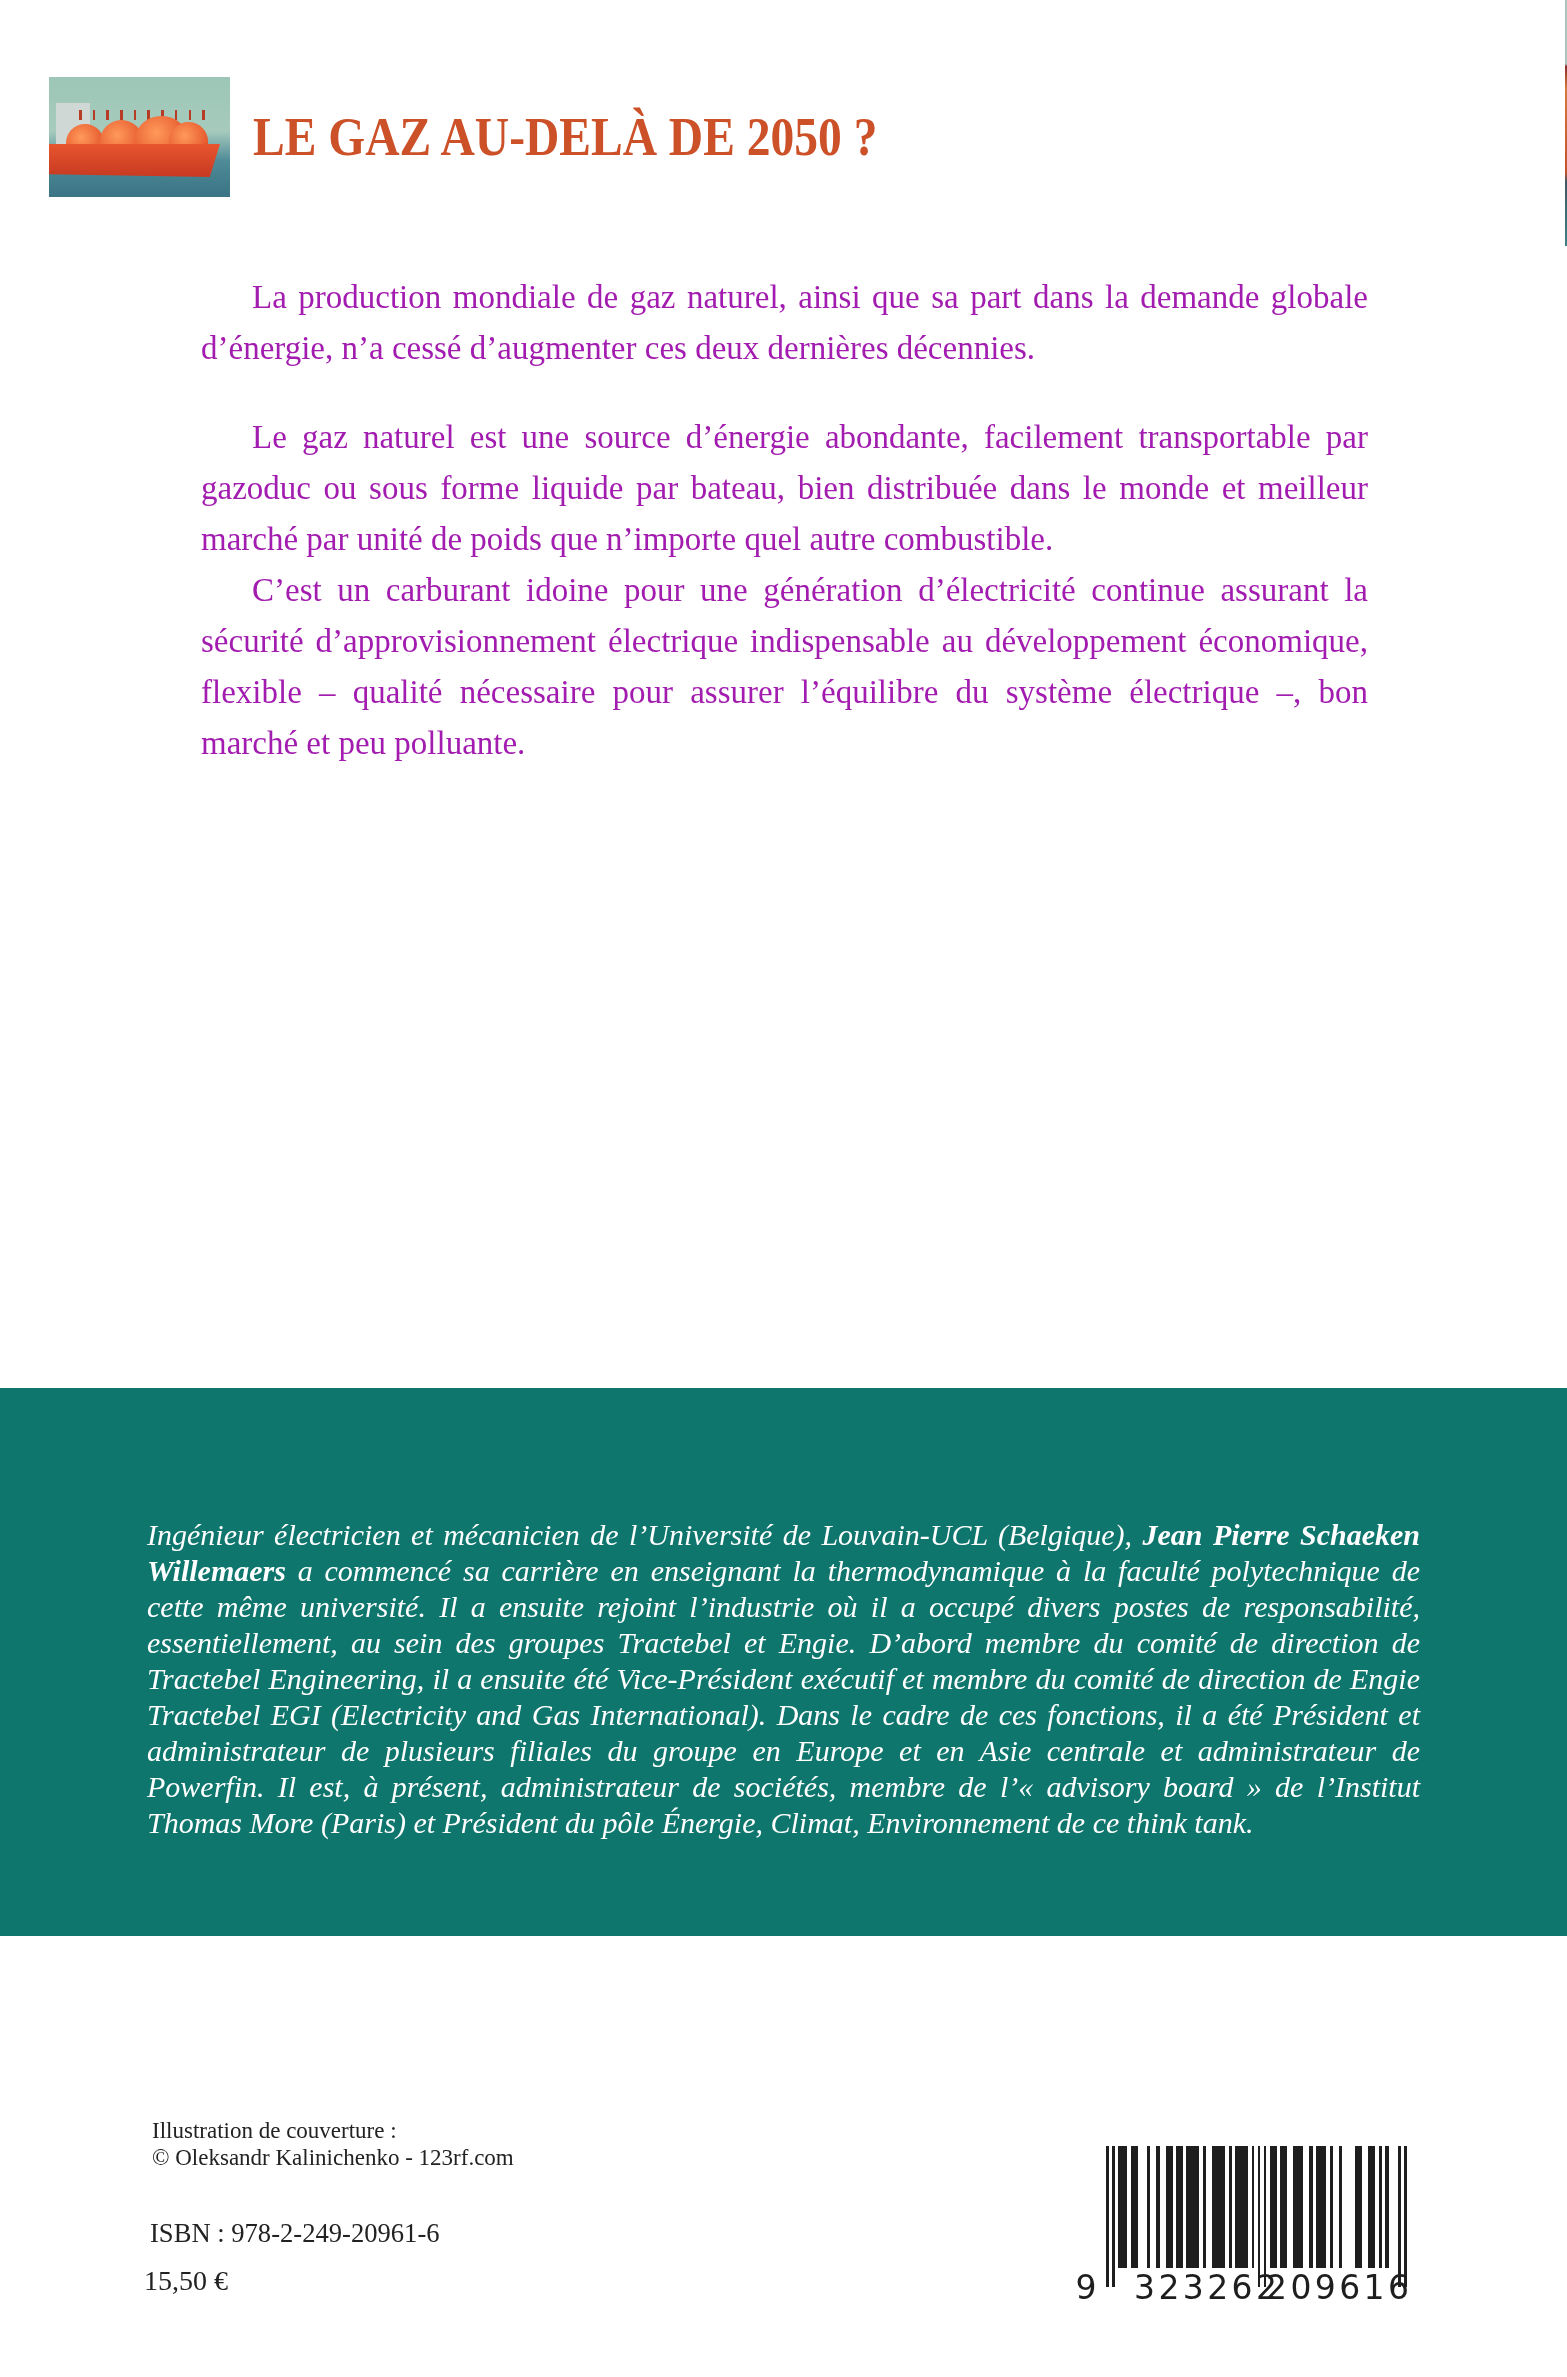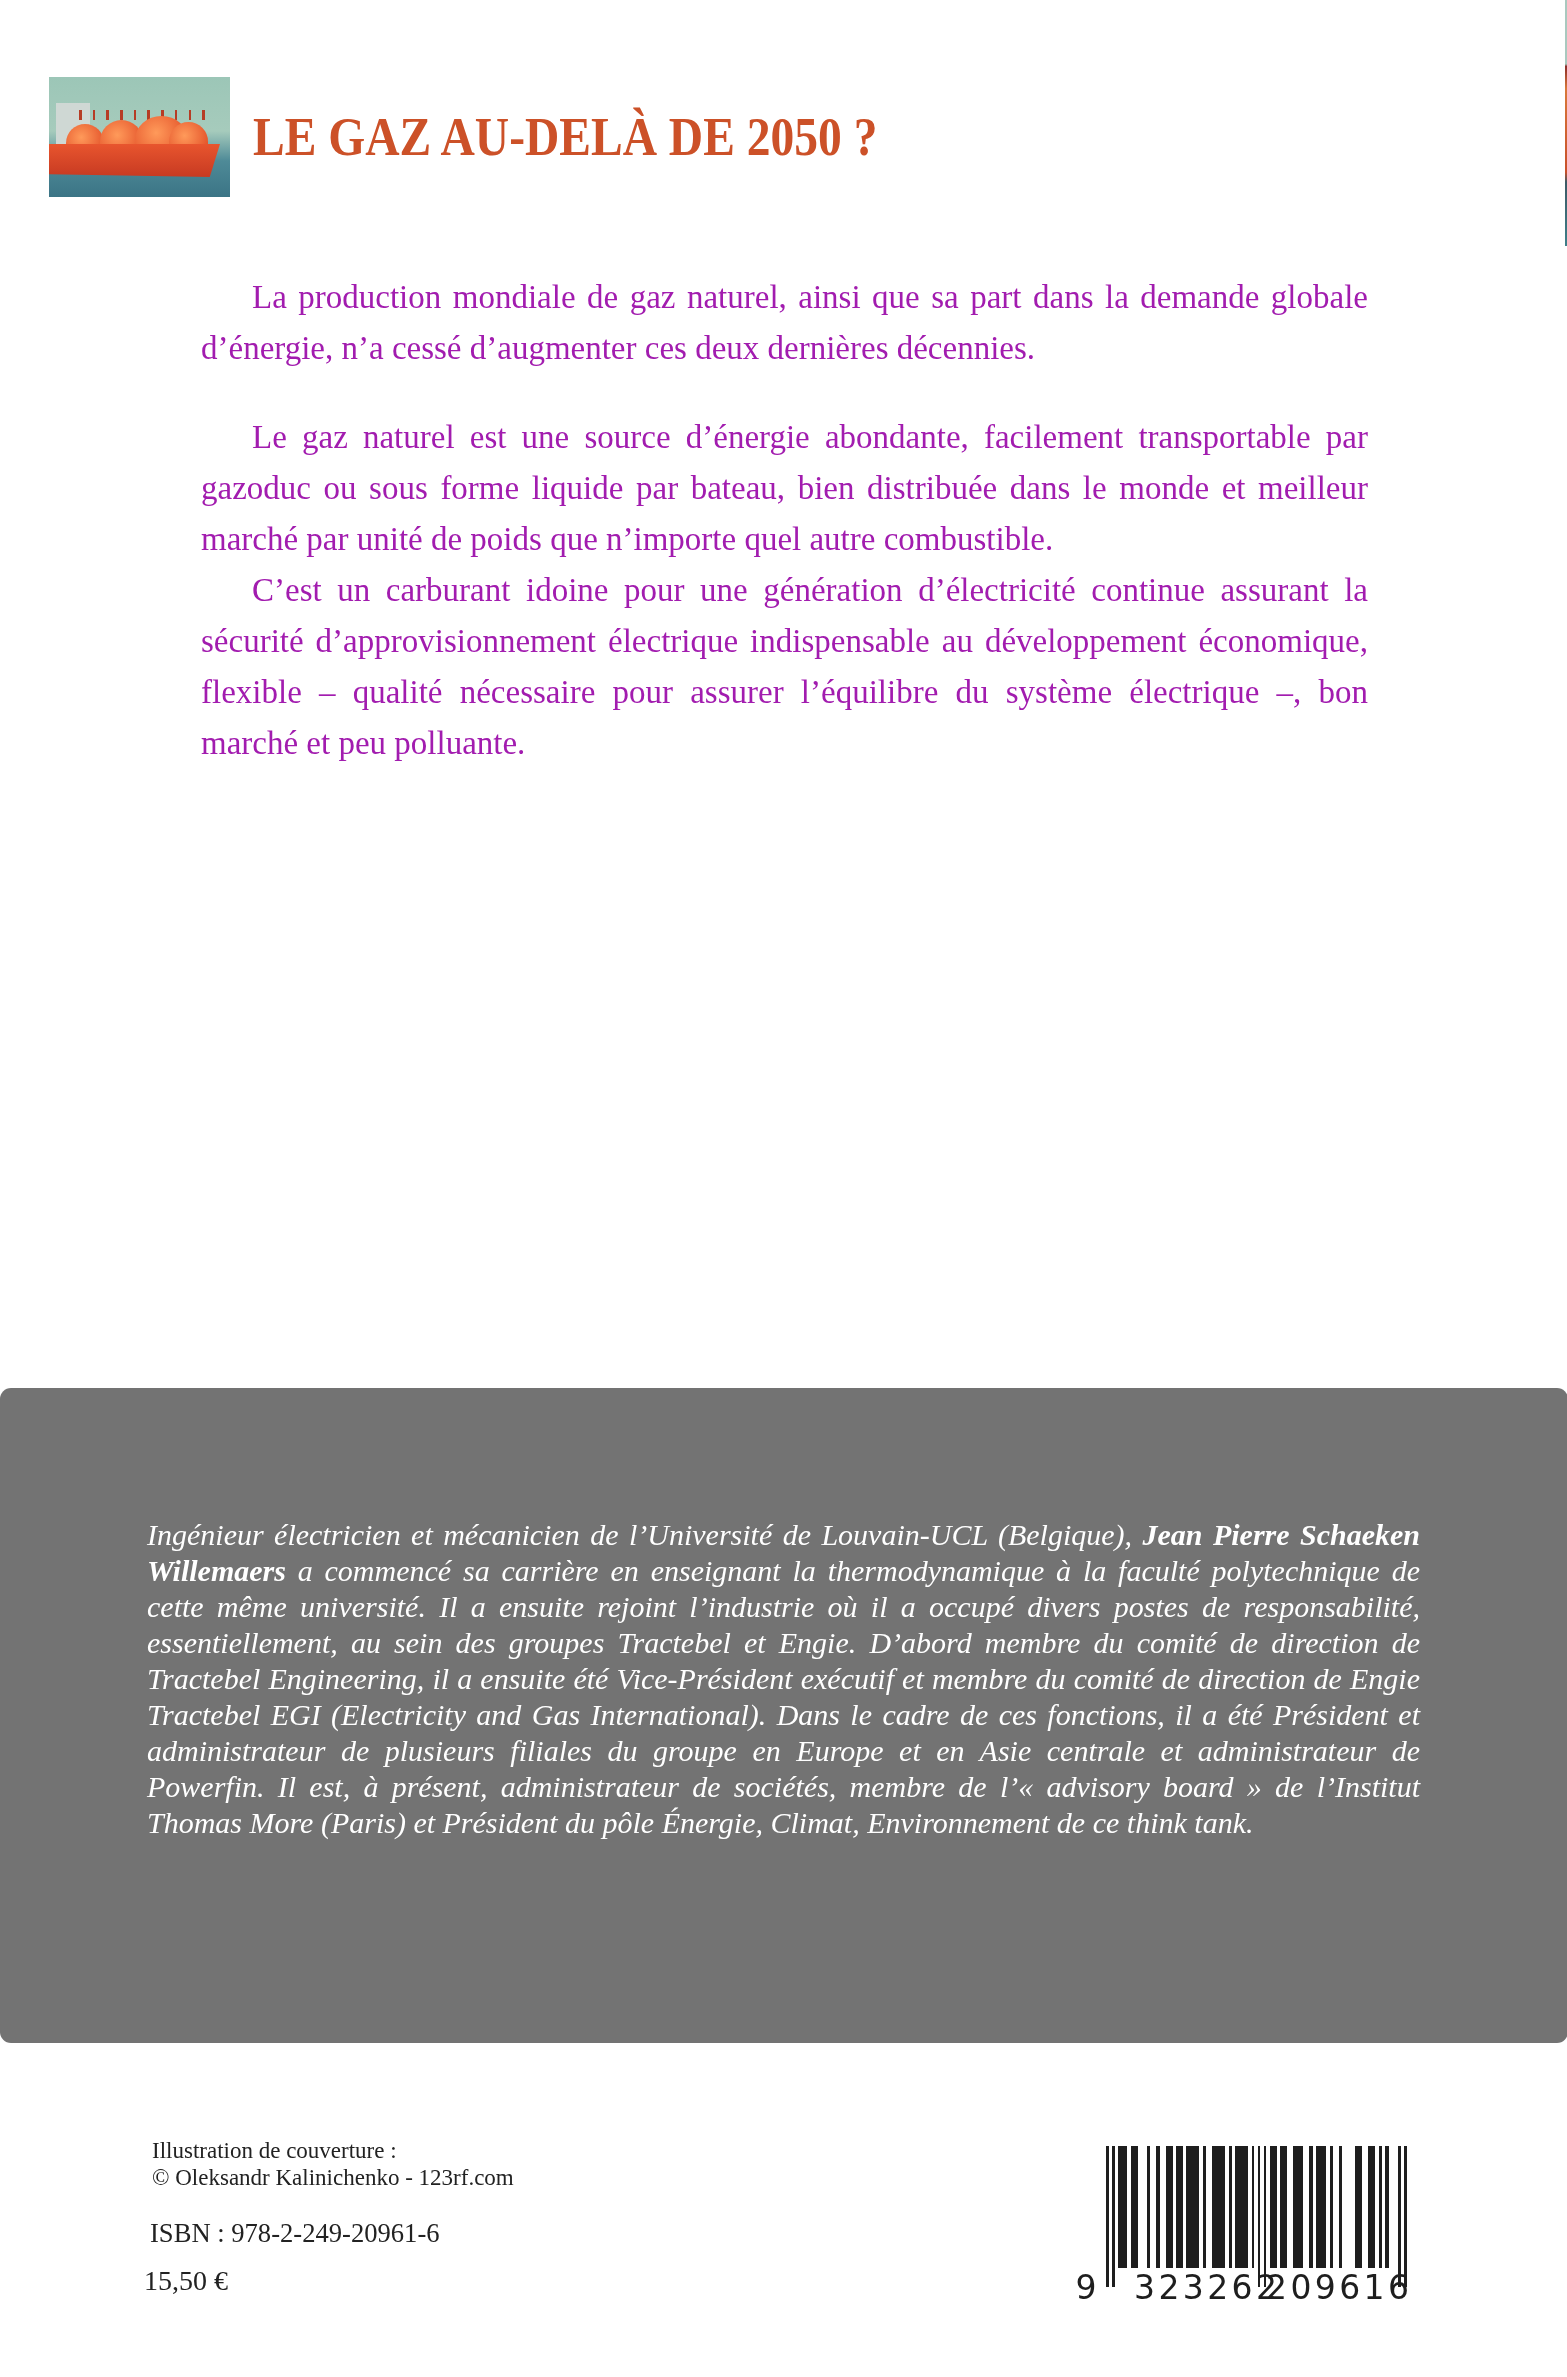--- a/index.html
+++ b/index.html
@@ -48,36 +48,35 @@
     .summary {
       position: absolute; left: 201px; top: 272px; width: 1167px;
       font-family: "Liberation Serif", "DejaVu Serif", serif;
       font-size: 33px; line-height: 51px; color: #a21caf;
       text-align: justify;
     }
     .summary p { text-indent: 51px; text-align: justify; text-align-last: left; }
     .summary p.gap { margin-top: 38px; }
 
     .bio-band {
-      position: absolute; left: 0; top: 1388px; width: 1568px; height: 655px;
-      background: #737373;
-      border-radius: 11px;
+      position: absolute; left: 0; top: 1388px; width: 1568px; height: 548px;
+      background: #0f766e;
     }
     .bio {
       position: absolute; left: 147px; top: 129px; width: 1273px;
       font-family: "Liberation Serif", "DejaVu Serif", serif;
       font-style: italic; font-size: 30px; line-height: 36px;
       color: #ffffff; text-align: justify; text-align-last: left;
     }
     .bio .author { font-weight: bold; font-style: italic; }
 
     .credit {
       position: absolute; left: 152px; top: 2118px;
       font-family: "Liberation Serif", "DejaVu Serif", serif;
-      font-size: 23px; line-height: 26.6px; color: #222; margin-top: 20px;
+      font-size: 23px; line-height: 26.6px; color: #222;
     }
     .isbn {
       position: absolute; left: 150px; top: 2220px;
       font-size: 26.6px; color: #222; line-height: 1;
     }
     .price {
       position: absolute; left: 144px; top: 2267px;
       font-size: 28px; color: #222; line-height: 1;
     }
 

